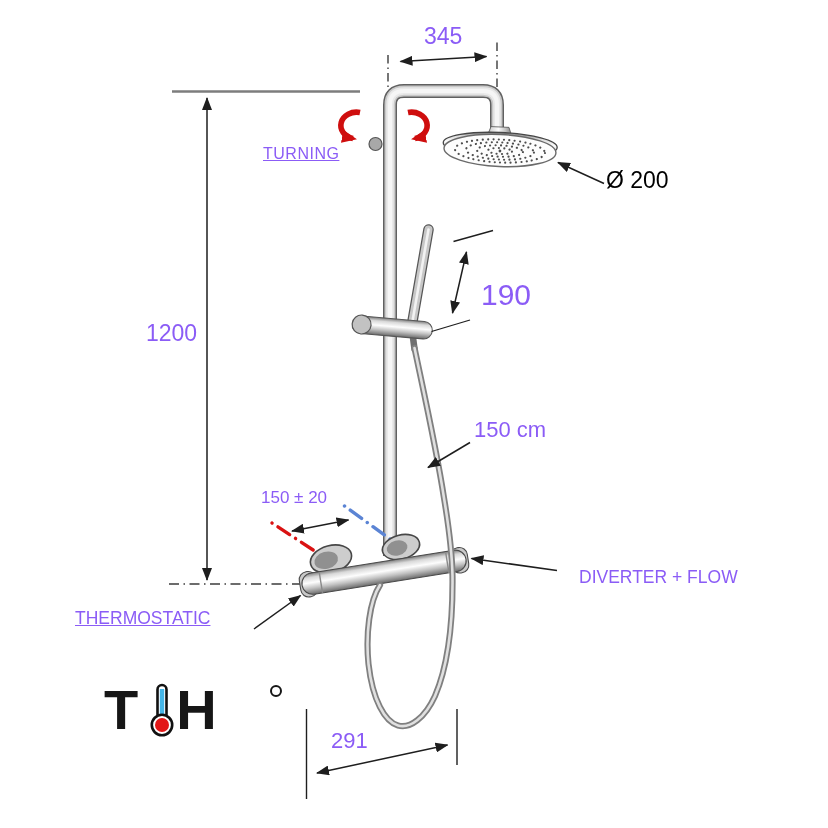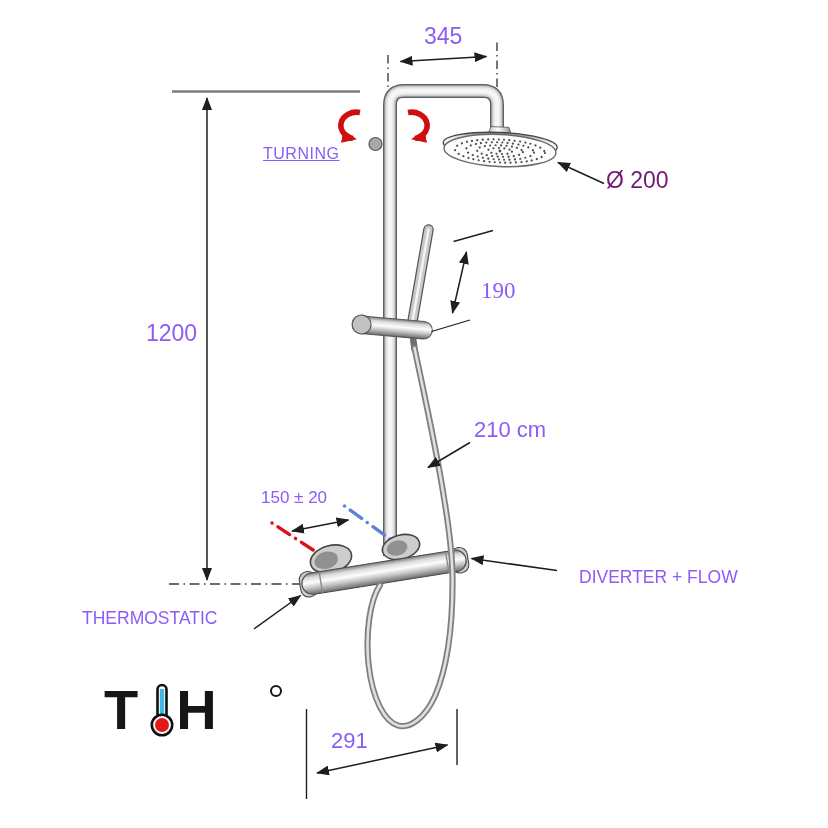--- a/index.html
+++ b/index.html
@@ -3,26 +3,26 @@
 <meta charset="utf-8">
 <style>
   html,body{margin:0;padding:0;}
   body{width:828px;height:828px;background:#ffffff;position:relative;overflow:hidden;
        font-family:"Liberation Sans", sans-serif;}
   .canvas{position:absolute;inset:0;width:828px;height:828px;}
   .label{position:absolute;color:#8b5cf6;white-space:nowrap;line-height:1.1;
          font-family:"Liberation Sans", sans-serif;}
   .lbl-345{left:424px;top:24px;font-size:23px;}
   .lbl-turning{left:263px;top:145px;font-size:16px;letter-spacing:.5px;text-decoration:underline;}
-  .lbl-dia200{left:606px;top:168px;font-size:23px;color:#701a75;}
+  .lbl-dia200{left:606px;top:168px;font-size:23px;color:#000000;}
   .lbl-1200{left:126px;top:321px;font-size:23px;margin-left:20px;}
-  .lbl-190{left:481px;top:278px;font-size:23px;font-family:Liberation Serif, serif;}
+  .lbl-190{left:481px;top:278px;font-size:30px;}
   .lbl-150cm{left:474px;top:418px;font-size:22px;}
   .lbl-15020{left:261px;top:489px;font-size:17px;}
-  .lbl-thermo{left:82px;top:609px;font-size:17.5px;}
+  .lbl-thermo{left:75px;top:609px;font-size:17.5px;text-decoration:underline;}
   .lbl-diverter{left:579px;top:568px;font-size:17.5px;}
   .lbl-291{left:331px;top:729px;font-size:22px;}
   .logo{position:absolute;left:104px;top:682px;display:flex;align-items:flex-start;}
   .logo-letter{font-size:56px;font-weight:bold;color:#161616;line-height:1;}
   .logo-thermo{margin-left:8px;margin-right:-2px;position:relative;z-index:2;}
   .logo-degree{position:absolute;left:166px;top:3px;width:8px;height:8px;
                border:2.4px solid #161616;border-radius:50%;z-index:3;background:#fff;}
 </style>
 </head>
 <body>
@@ -168,21 +168,21 @@
     <path d="M254,629 L300.5,595.5" stroke="#1e1e1e" stroke-width="1.5" fill="none" marker-end="url(#arr)"></path>
     <path d="M557,570.5 L471.5,558.5" stroke="#1e1e1e" stroke-width="1.5" fill="none" marker-end="url(#arr)"></path>
   </g>
 </svg>
 
 <div class="label lbl-345">345</div>
 <div class="label lbl-turning">TURNING</div>
 <div class="label lbl-dia200">Ø 200</div>
 <div class="label lbl-1200">1200</div>
 <div class="label lbl-190">190</div>
-<div class="label lbl-150cm">210 cm</div>
+<div class="label lbl-150cm">150 cm</div>
 <div class="label lbl-15020">150 ± 20</div>
 <div class="label lbl-thermo">THERMOSTATIC</div>
 <div class="label lbl-diverter">DIVERTER + FLOW</div>
 <div class="label lbl-291">291</div>
 
 <div class="logo">
   <span class="logo-letter">T</span>
   <svg class="logo-thermo" width="32" height="56" viewBox="0 0 32 56">
     <rect x="11.5" y="3" width="9" height="34" rx="4.5" fill="#ffffff" stroke="#111" stroke-width="2.6"></rect>
     <rect x="13.8" y="7" width="4.4" height="26" fill="#45b6e8"></rect>

